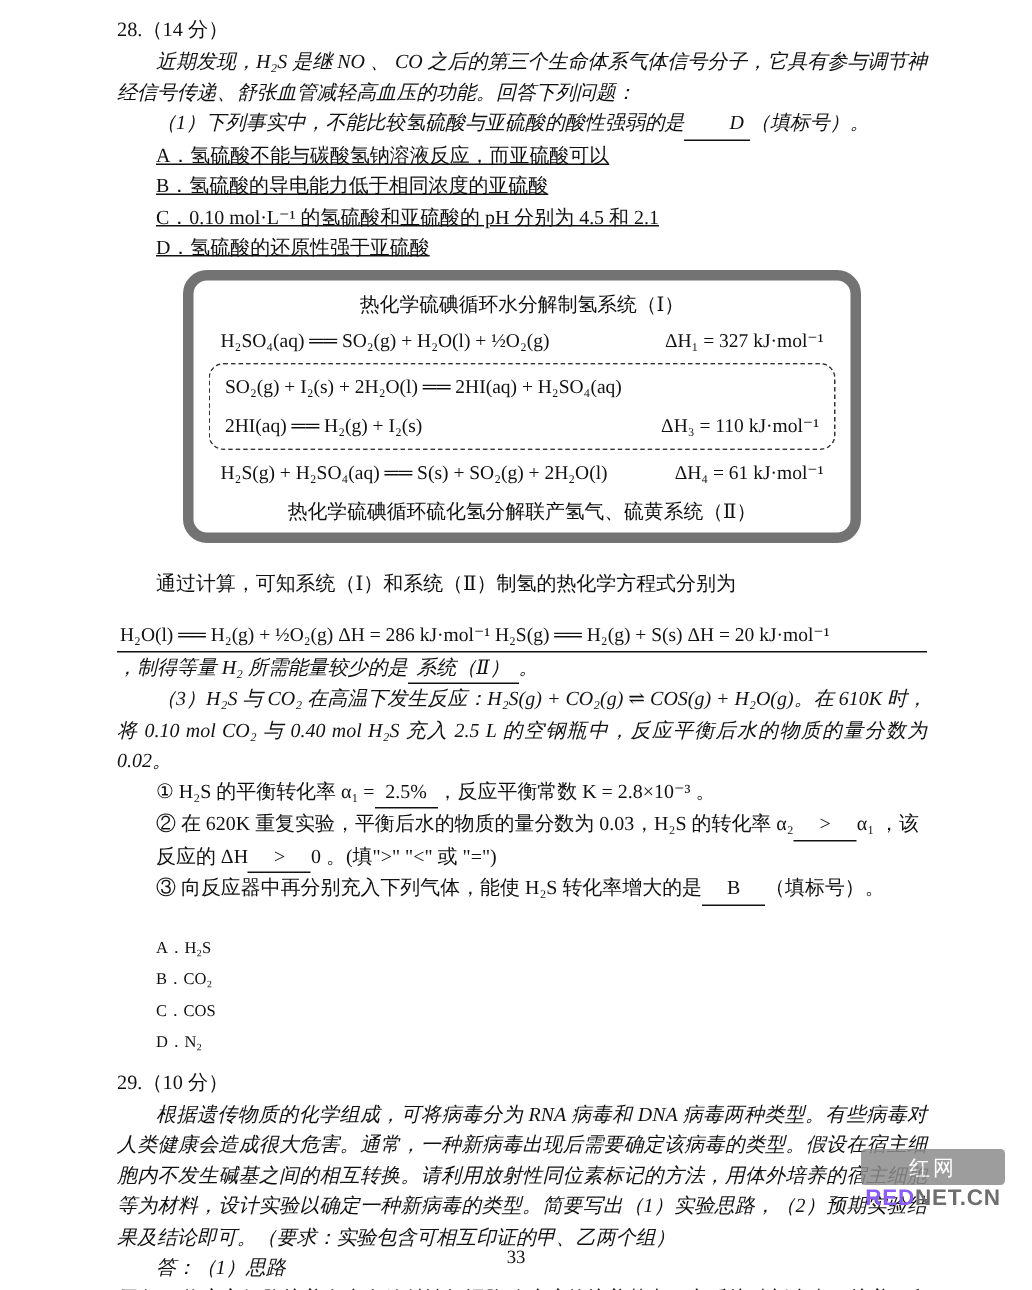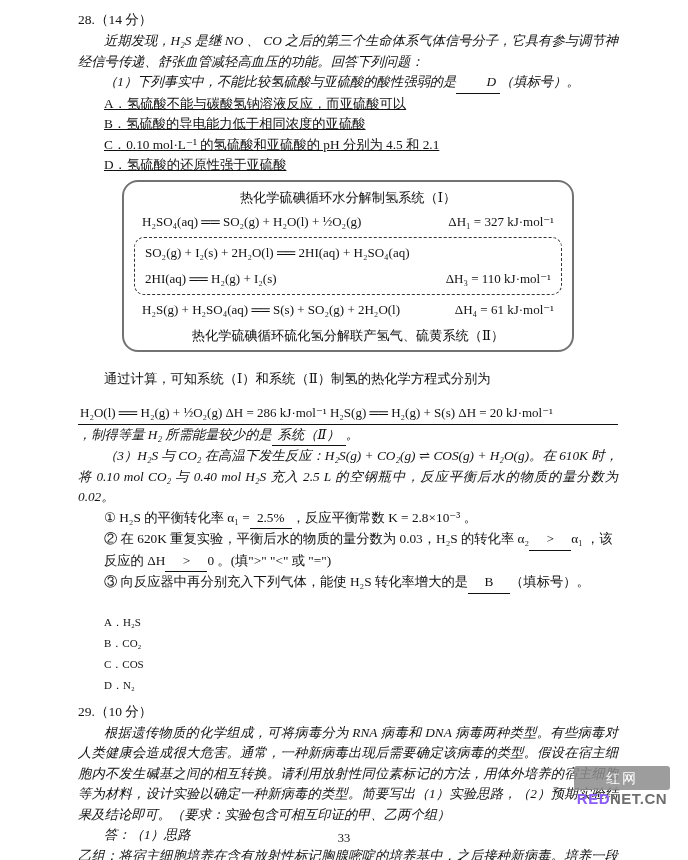--- a/index.html
+++ b/index.html
@@ -66,21 +66,21 @@
     border-bottom: 1px solid #111;
     text-align: center;
     min-width: 66px;
     padding: 0 4px;
   }
 
   
   .box-outer {
     margin: 4px auto 0 auto;
     width: 452px;
-    border: 2px solid #737373;
+    border: 7px solid #737373;
     border-radius: 16px;
     padding: 6px 10px 5px 10px;
     box-sizing: border-box;
   }
   .box-title {
     text-align: center;
     font-size: 13.2px;
     line-height: 19px;
     margin-bottom: 2px;
   }

